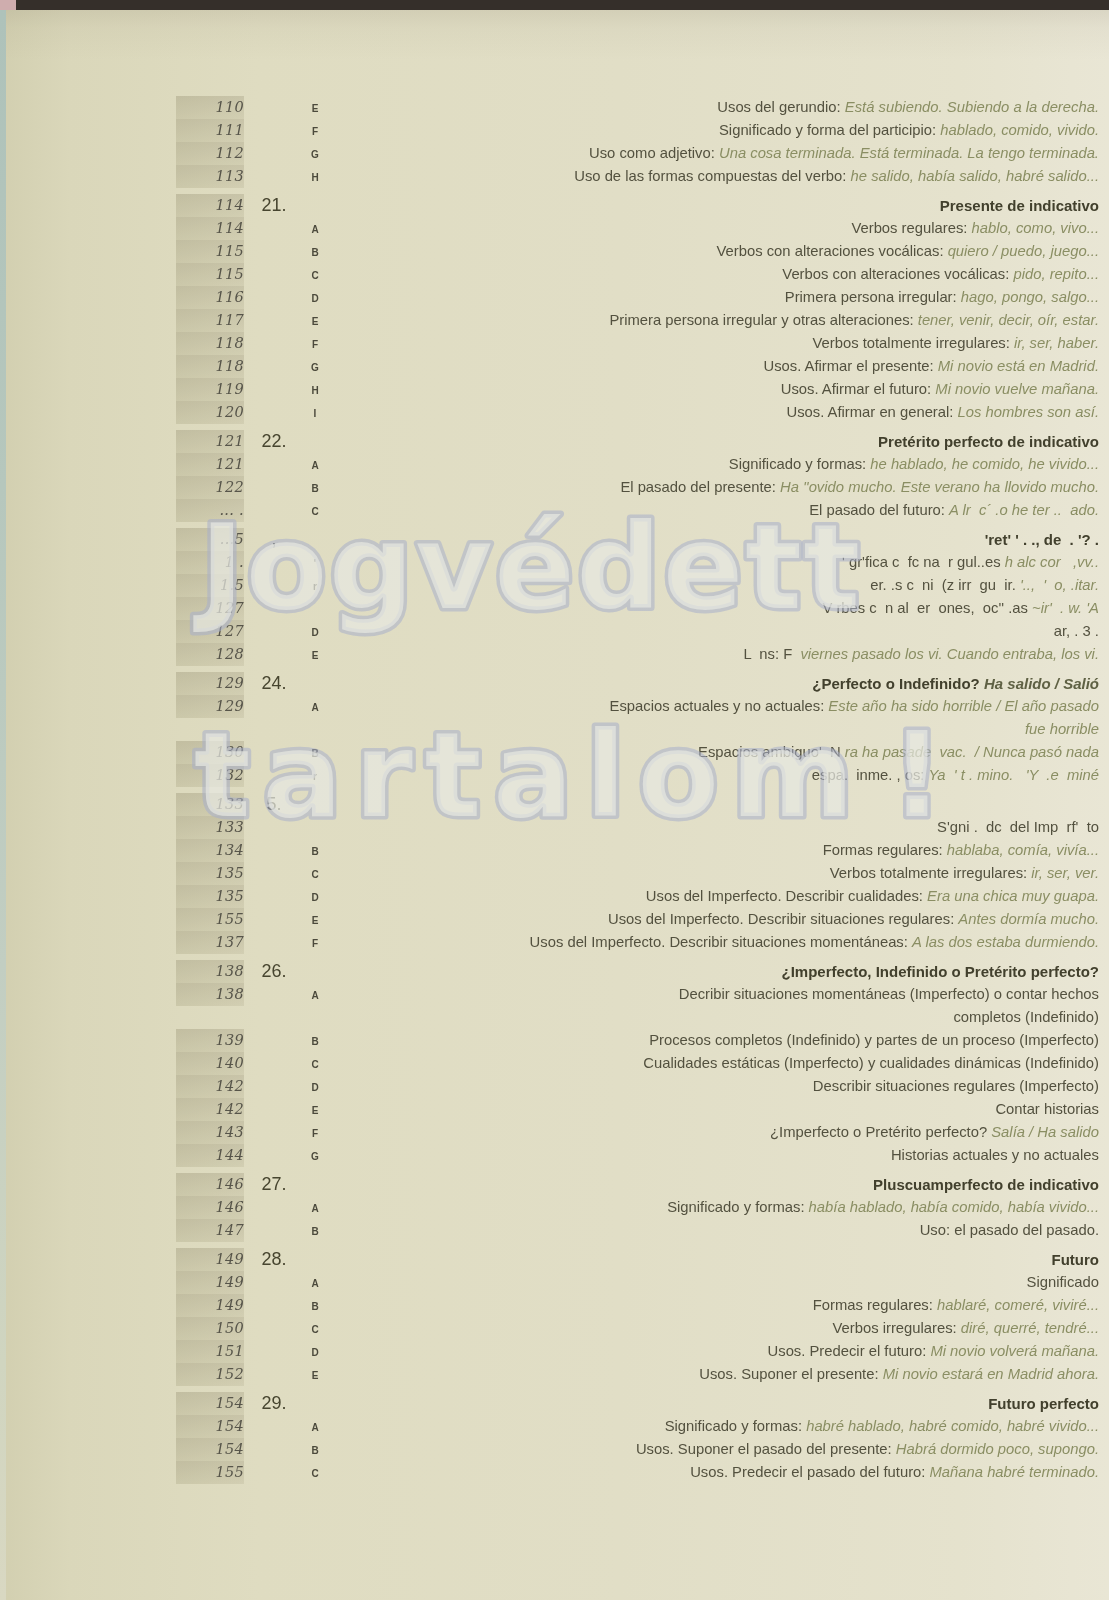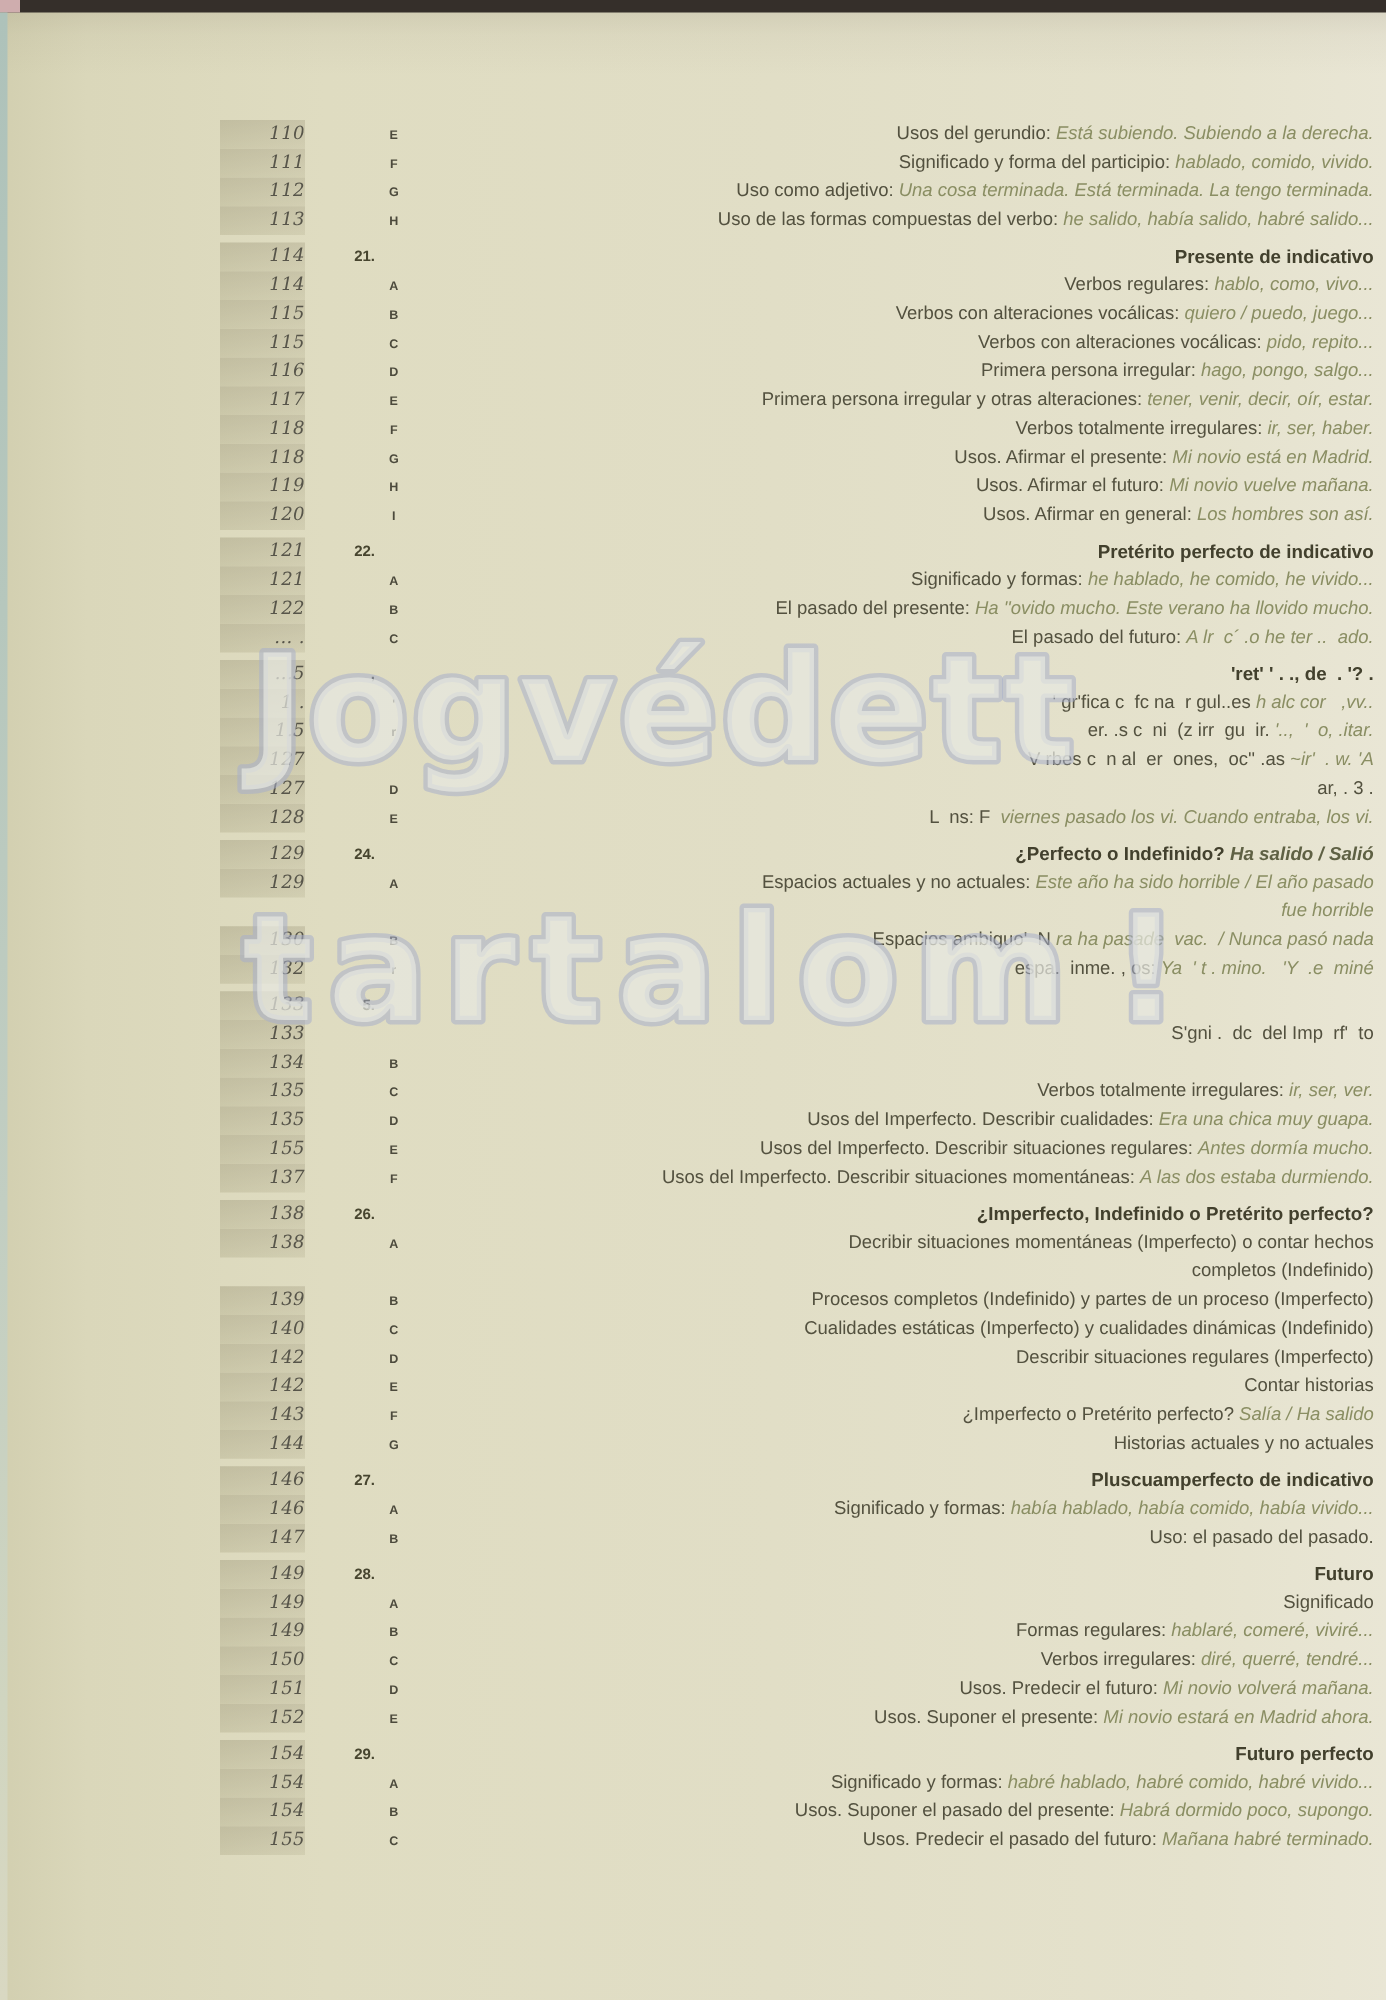--- a/index.html
+++ b/index.html
@@ -23,22 +23,22 @@
   .content{position:absolute;left:0;top:96px;width:1109px;}
   .row{position:relative;height:23px;}
   .row.section{margin-top:6px;}
   .row .page{
     position:absolute;left:176px;width:68px;text-align:right;
     font-family:"DejaVu Serif", serif;font-style:italic;
     font-size:14.5px;line-height:23px;color:#57554a;letter-spacing:0.3px;
     white-space:pre;
   }
   .row .num{
-    position:absolute;left:248px;width:52px;text-align:right;
-    font-size:12px;line-height:23px;font-weight:bold;color:#47452f;
+    position:absolute;left:248px;width:52px;text-align:center;
+    font-size:18px;line-height:23px;font-weight:normal;color:#47452f;
     white-space:pre;
   }
   .row .letter{
     position:absolute;left:305px;width:20px;text-align:center;
     font-size:10px;line-height:23px;font-weight:bold;color:#4c4a3c;top:1px;
   }
   .row .text{
     position:absolute;left:330px;right:10px;
     font-size:14.8px;line-height:23px;color:#53513f;
     white-space:pre;overflow:hidden;text-align:right;
@@ -200,20 +200,21 @@
         <span class="page">133</span>
         <span class="num">5.</span>
       </div>
       <div class="row item">
         <span class="page">133</span>
         <span class="text"><span class="seg">S'gni .  dc  del Imp  rf'  to</span></span>
       </div>
       <div class="row item">
         <span class="page">134</span>
         <span class="letter">B</span>
+        <span class="text"><span class="seg">Formas regulares: </span><span class="seg i">hablaba, comía, vivía...</span></span>
       </div>
       <div class="row item">
         <span class="page">135</span>
         <span class="letter">C</span>
         <span class="text"><span class="seg">Verbos totalmente irregulares: </span><span class="seg i">ir, ser, ver.</span></span>
       </div>
       <div class="row item">
         <span class="page">135</span>
         <span class="letter">D</span>
         <span class="text"><span class="seg">Usos del Imperfecto. Describir cualidades: </span><span class="seg i">Era una chica muy guapa.</span></span>

